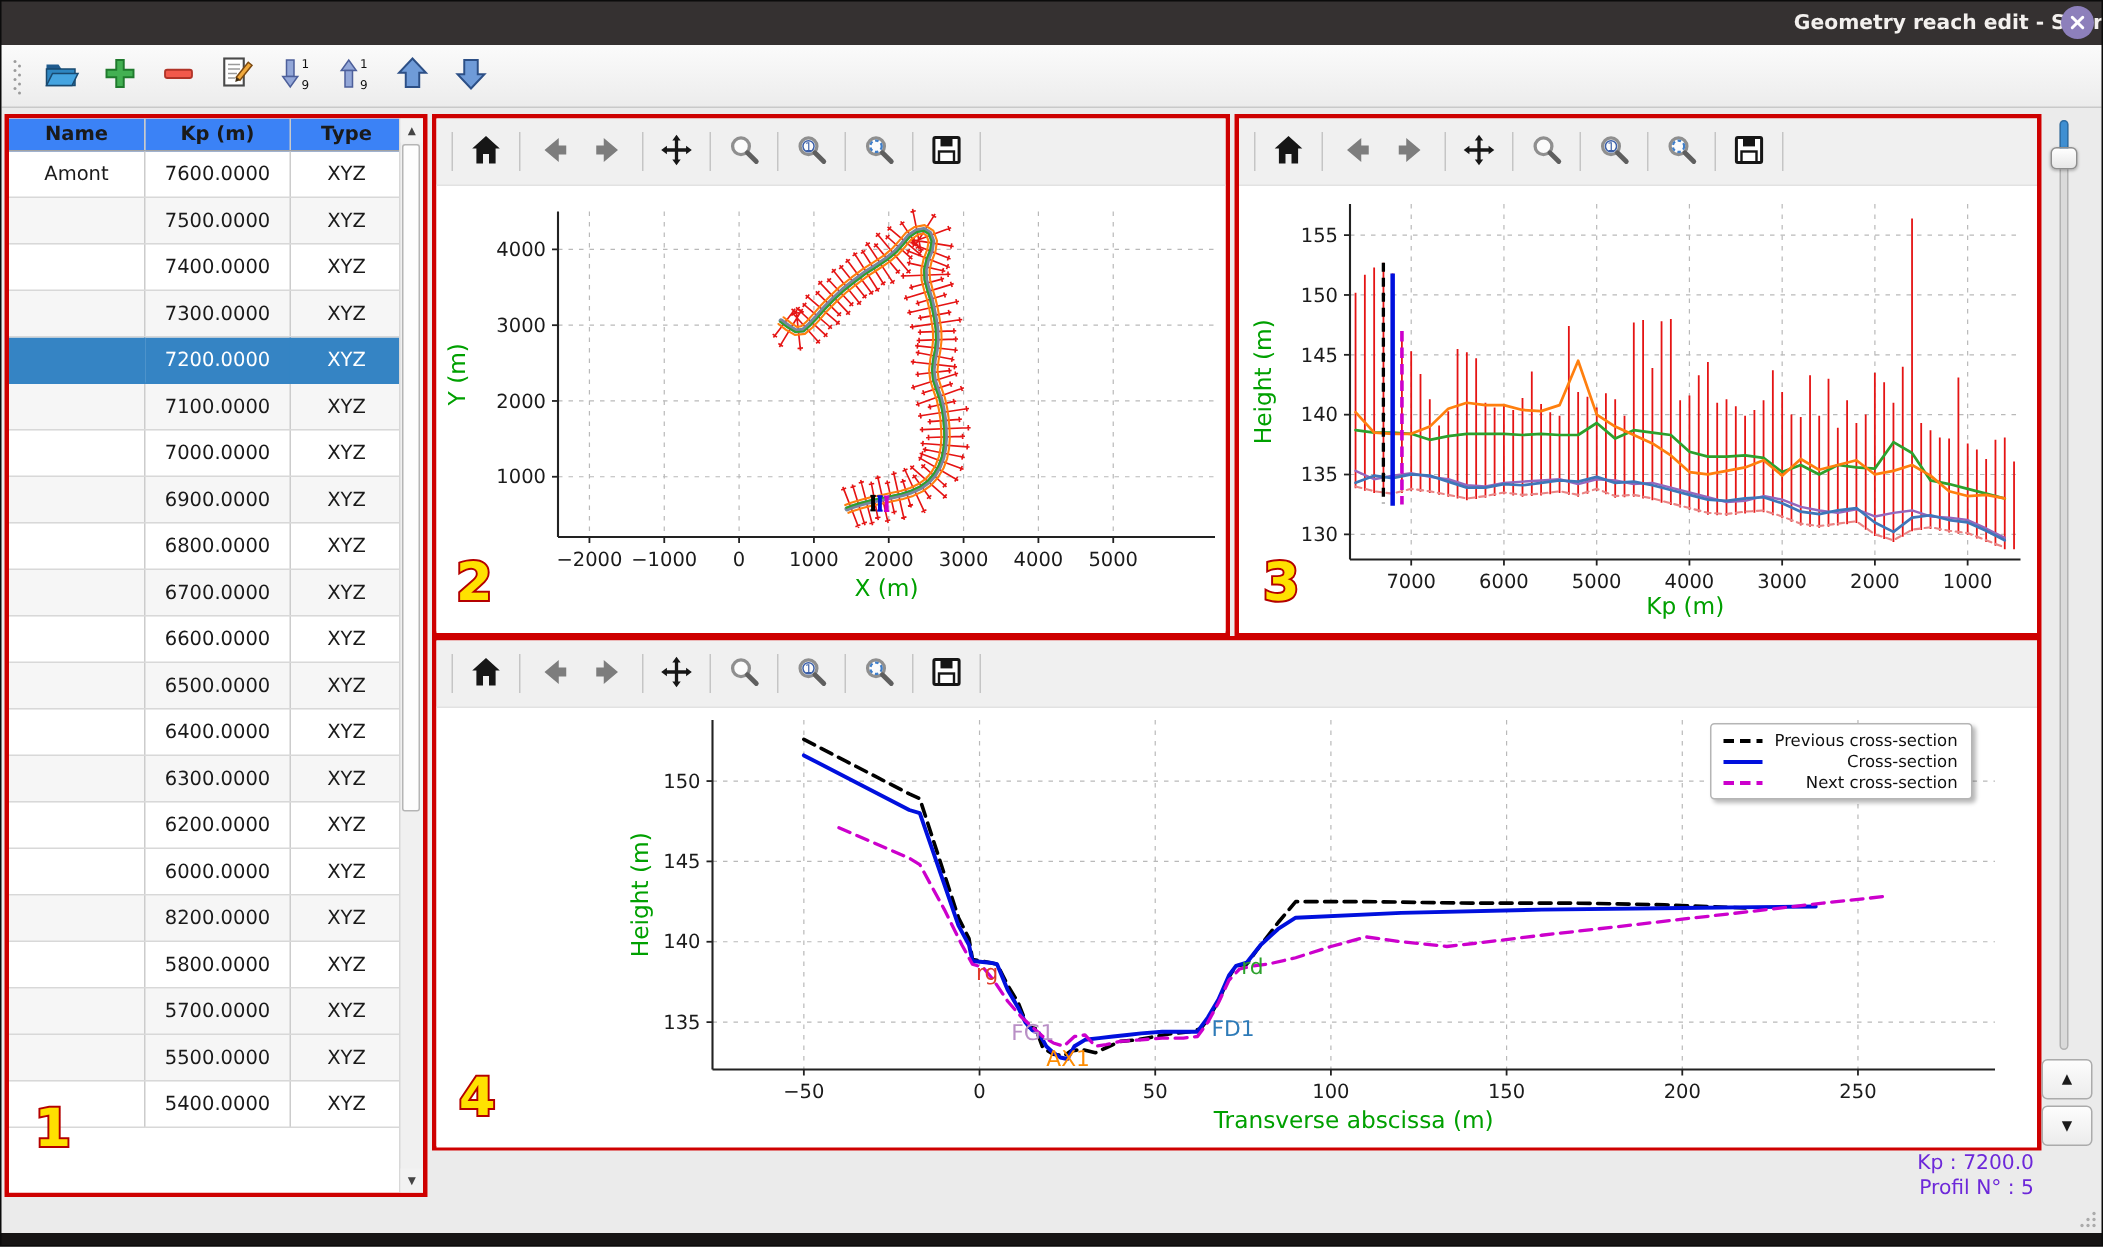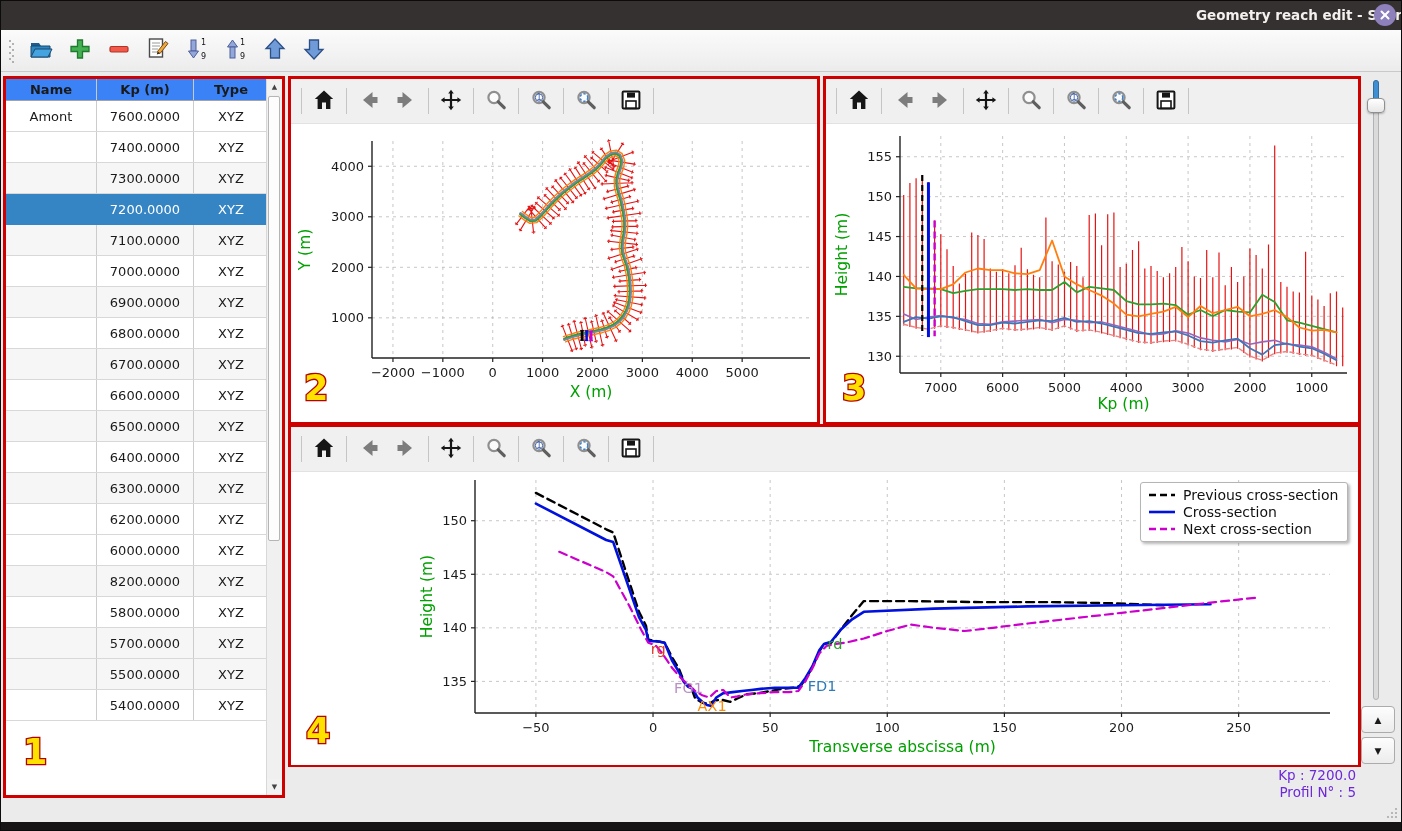--- a/index.html
+++ b/index.html
@@ -52,21 +52,21 @@
   
   .badge{position:absolute;z-index:8;pointer-events:none;}
   #badge-1{left:14px;top:650px;} #badge-2{left:10px;top:286px;}
   #badge-3{left:13px;top:286px;} #badge-4{left:12px;top:281px;}
   .badge text{font-family:"DejaVu Sans",sans-serif;font-weight:bold;font-size:35px;
               fill:#ffe100;stroke:#b40000;stroke-width:2.6px;paint-order:stroke fill;}
   
   .legend{position:absolute;left:849px;top:55px;background:#fff;border:1px solid #b5b5b5;
           border-radius:3px;box-shadow:2px 2px 3px rgba(0,0,0,.28);padding:4px 9px 4px 7px;
           display:flex;flex-direction:column;gap:1px;z-index:6;}
-  .legend-row{display:flex;align-items:center;gap:7px;font-size:14px;color:#111;white-space:nowrap;}
+  .legend-row{display:flex;align-items:center;gap:7px;font-size:11px;color:#111;white-space:nowrap;justify-content:space-between;}
   
   .v-track{position:absolute;left:1373px;top:80px;width:6px;height:620px;background:#dadada;
            border:1px solid #b2b2b2;border-radius:3px;box-sizing:border-box;z-index:3;}
   .v-fill{position:absolute;left:1373px;top:80px;width:6px;height:21px;background:#3f8fd2;
           border:1px solid #2d6ea6;border-radius:3px;box-sizing:border-box;z-index:3;}
   .v-handle{position:absolute;left:1367px;top:98px;width:18px;height:15px;
             background:linear-gradient(#ffffff,#e7e7e7);border:1px solid #8f8f8f;border-radius:4px;
             box-shadow:0 1px 2px rgba(0,0,0,.25);box-sizing:border-box;z-index:4;}
   .spin-btn{position:absolute;left:1361px;width:34px;height:27px;background:linear-gradient(#fdfdfd,#ececec);
             border:1px solid #ababab;border-radius:4px;display:flex;align-items:center;justify-content:center;
@@ -170,20 +170,25 @@
         <tr>
             <th style="width: 90px;">Name</th>
             <th style="width: 96px;">Kp (m)</th>
             <th style="width: 74px;">Type</th>
           </tr>
       </thead>
       <tbody>
           <tr>
             <td>Amont</td>
             <td>7600.0000</td>
+            <td>XYZ</td>
+          </tr>
+          <tr class="alt">
+            <td></td>
+            <td>7500.0000</td>
             <td>XYZ</td>
           </tr>
           <tr>
             <td></td>
             <td>7400.0000</td>
             <td>XYZ</td>
           </tr>
           <tr class="alt">
             <td></td>
             <td>7300.0000</td>

